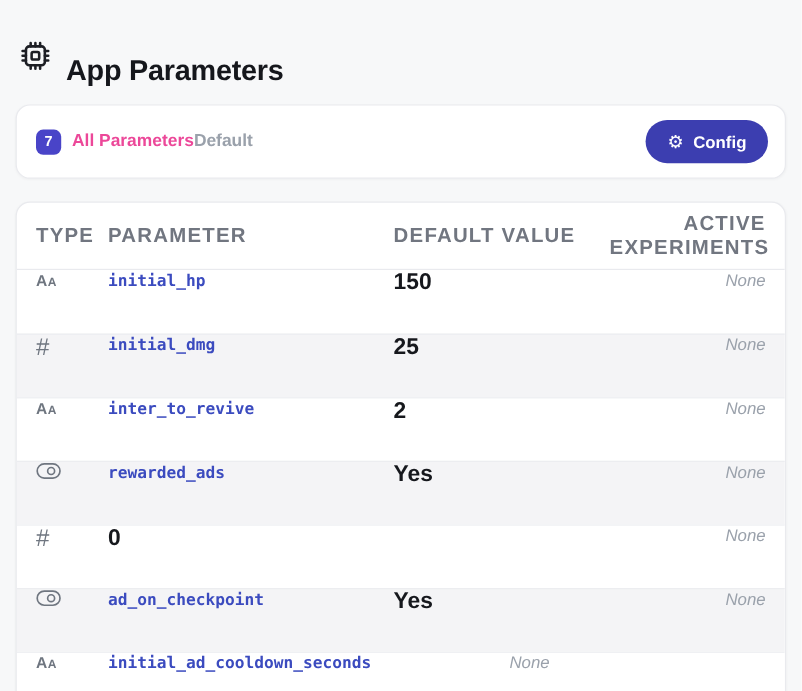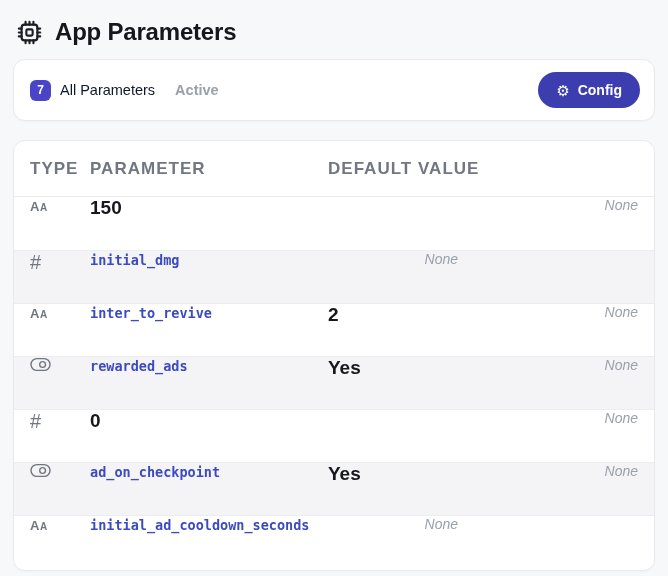--- a/index.html
+++ b/index.html
@@ -15,20 +15,21 @@
     display: flex;
     align-items: center;
     gap: 12px;
     padding: 18px 14px 0 16px;
   }
   .page-header h1 {
     font-size: 24px;
     font-weight: 700;
     letter-spacing: -0.2px;
     color: #15171c;
+    margin-top: 28px;
   }
   .cpu-icon svg { display: block; }
 
   
   .card {
     background: #ffffff;
     border: 1px solid #e9eaee;
     border-radius: 12px;
     margin: 0 13px;
     box-shadow: 0 1px 2px rgba(16,24,40,0.03);
@@ -56,21 +57,21 @@
     margin-right: 9px;
     padding: 0 5px;
   }
   .tab {
     font-size: 14.5px;
     cursor: pointer;
     background: none;
     border: none;
     font-family: inherit;
   }
-  .tab.active { color: #0f172a; font-weight: 400; margin-right: 20px; }
+  .tab.active { color: #ec4899; font-weight: 700; }
   .tab.inactive { color: #9aa1ab; font-weight: 600; }
   .toolbar-spacer { flex: 1; }
   .config-btn {
     display: inline-flex;
     align-items: center;
     gap: 8px;
     background: #3c3eb0;
     color: #ffffff;
     border: none;
     border-radius: 999px;
@@ -145,46 +146,51 @@
       <rect x="9.2" y="9.2" width="5.6" height="5.6" rx="1.2"></rect>
       <path d="M8.5 2.5v2.5M12 2.5v2.5M15.5 2.5v2.5M8.5 19v2.5M12 19v2.5M15.5 19v2.5M2.5 8.5h2.5M2.5 12h2.5M2.5 15.5h2.5M19 8.5h2.5M19 12h2.5M19 15.5h2.5"></path>
     </svg>
   </span>
   <h1>App Parameters</h1>
 </div>
 
 <div class="card toolbar">
   <span class="count-badge">7</span>
   <button class="tab active">All Parameters</button>
-  <button class="tab inactive">Active</button>
+  <button class="tab inactive">Default</button>
   <span class="toolbar-spacer"></span>
   <button class="config-btn">
     <span class="gear-glyph">⚙︎</span>
     <span>Config</span>
   </button>
 </div>
 
 <div class="card table-card">
   <div class="thead">
     <span class="th cell-type">Type</span>
     <span class="th cell-param">Parameter</span>
     <span class="th cell-value">Default Value</span>
+    <span class="th cell-exp">Active Experiments</span>
   </div>
   <div id="table-body">
   <div class="row">
     <span class="cell-type"><span class="icon-text"><span class="a1">A</span><span class="a2">A</span></span></span>
+    <span class="cell-param">
+      <a class="param-link">initial_hp</a>
+    </span>
     <span class="cell-value default-value">150</span>
     <span class="cell-exp exp-value">None</span>
   </div>
 
   <div class="row alt">
     <span class="cell-type"><span class="icon-hash">#</span></span>
     <span class="cell-param">
       <a class="param-link">initial_dmg</a>
     </span>
+    <span class="cell-value default-value">25</span>
     <span class="cell-exp exp-value">None</span>
   </div>
 
   <div class="row">
     <span class="cell-type"><span class="icon-text"><span class="a1">A</span><span class="a2">A</span></span></span>
     <span class="cell-param">
       <a class="param-link">inter_to_revive</a>
     </span>
     <span class="cell-value default-value">2</span>
     <span class="cell-exp exp-value">None</span>

